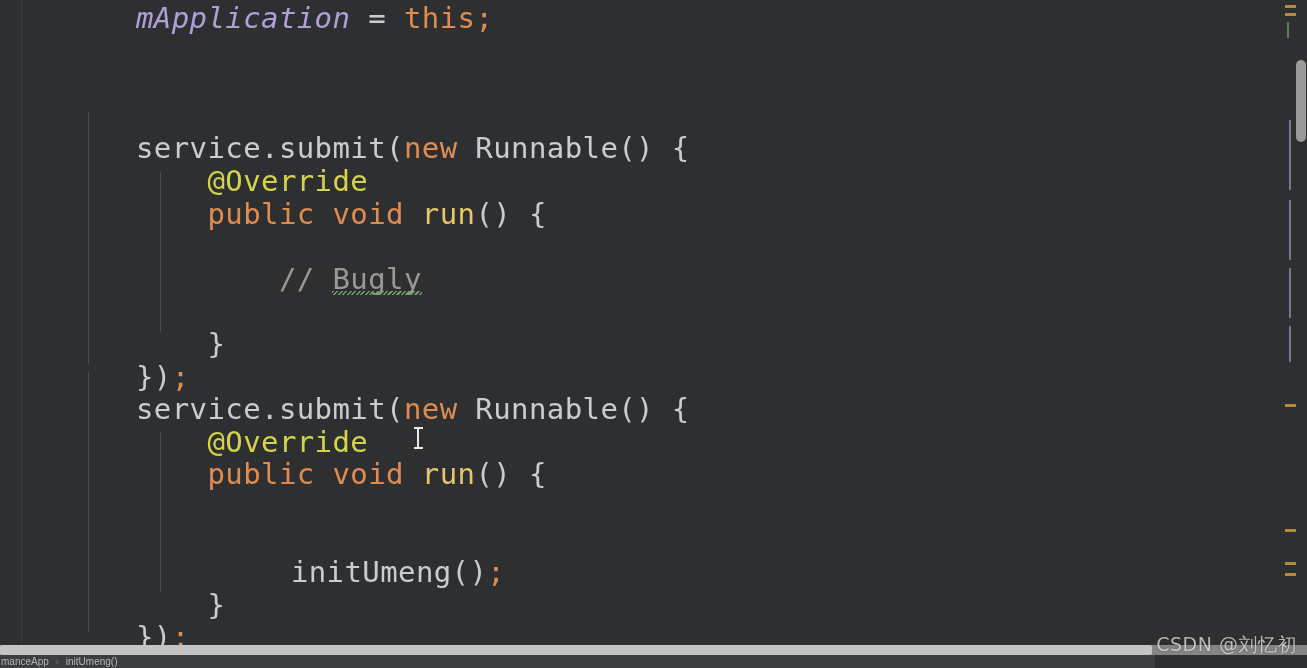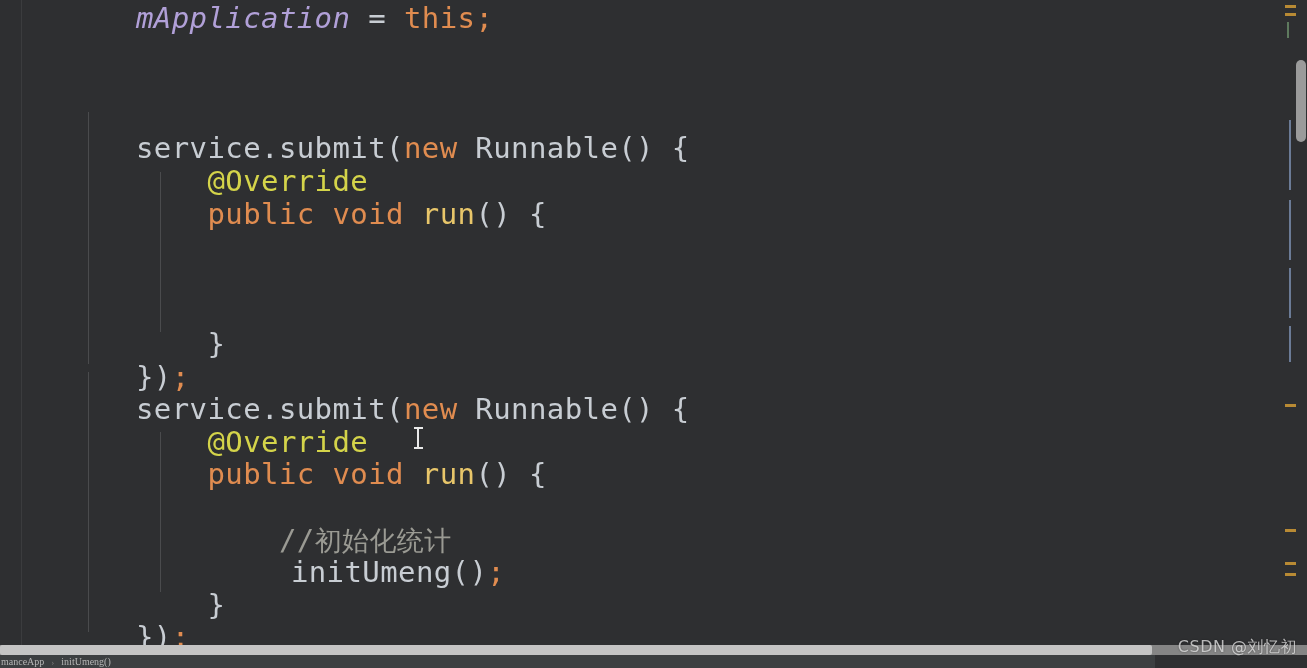--- a/index.html
+++ b/index.html
@@ -169,42 +169,42 @@
   #breadcrumb-bar {
     position: absolute;
     left: 0;
     top: 655px;
     width: 1155px;
     height: 13px;
     background: #3c3f41;
     display: flex;
     align-items: center;
     overflow: hidden;
-    font-family: Liberation Serif, serif;
+    font-family: Liberation Sans, sans-serif;
     text-align: right;
   }
   .crumb {
     font-size: 10px;
     color: #b6b6b6;
     white-space: nowrap;
     padding: 0 2px;
   }
   .crumb-sep {
     font-size: 9px;
     color: #7d7d7d;
     padding: 0 5px;
   }
   #breadcrumb-bar .crumb-first { padding-left: 1px; }
 
   
   #watermark {
     position: absolute;
     right: 10px;
     bottom: 10px;
-    font-size: 16px;
+    font-size: 19px;
     color: #d7d7d7;
     opacity: 0.82;
     letter-spacing: 0.5px;
     font-family: "DejaVu Sans", "Liberation Sans", sans-serif;
     text-shadow: 0 0 2px rgba(0,0,0,0.55);
     white-space: nowrap;
     pointer-events: none;
   }
 
   
@@ -224,27 +224,27 @@
     <div class="indent-guide" style="left:160px; top:172px; height:160px;"></div>
     <div class="indent-guide" style="left:160px; top:432px; height:160px;"></div>
 
   <div class="code-line" style="left: 90px; top: 2px;"><span class="tok t-static">mApplication</span><span class="tok t-plain"> = </span><span class="tok t-keyword">this</span><span class="tok t-semi">;</span></div>
       <div class="code-line" style="left: 90px; top: 34.6px;"></div>
       <div class="code-line" style="left: 90px; top: 99.8px;"></div>
       <div class="code-line" style="left: 90px; top: 132.4px;"><span class="tok t-plain">service.submit(</span><span class="tok t-keyword">new</span><span class="tok t-plain"> Runnable() {</span></div>
       <div class="code-line" style="left: 90px; top: 165px;"><span class="tok t-plain">    </span><span class="tok t-annot">@Override</span></div>
       <div class="code-line" style="left: 90px; top: 197.6px;"><span class="tok t-plain">    </span><span class="tok t-keyword">public void </span><span class="tok t-funcname">run</span><span class="tok t-plain">() {</span></div>
       <div class="code-line" style="left: 90px; top: 230.2px;"></div>
+      <div class="code-line" style="left: 90px; top: 262.8px;"><span class="tok t-plain">        </span><span class="tok t-comment">// </span><span class="tok t-comment"><span class="squiggle">Bugly</span></span></div>
       <div class="code-line" style="left: 90px; top: 328px;"><span class="tok t-plain">    }</span></div>
       <div class="code-line" style="left: 90px; top: 360.6px;"><span class="tok t-plain">})</span><span class="tok t-semi">;</span></div>
       <div class="code-line" style="left: 90px; top: 393.2px;"><span class="tok t-plain">service.submit(</span><span class="tok t-keyword">new</span><span class="tok t-plain"> Runnable() {</span></div>
       <div class="code-line" style="left: 90px; top: 425.8px;"><span class="tok t-plain">    </span><span class="tok t-annot">@Override</span></div>
       <div class="code-line" style="left: 90px; top: 458.4px;"><span class="tok t-plain">    </span><span class="tok t-keyword">public void </span><span class="tok t-funcname">run</span><span class="tok t-plain">() {</span></div>
       <div class="code-line" style="left: 90px; top: 491px;"></div>
-      <div class="code-line" style="left: 90px; top: 523.6px;"><span class="tok t-plain">        </span><span class="tok t-comment">//</span><span class="tok t-comment t-cjk">初始化统计</span></div>
       <div class="code-line" style="left: 90px; top: 556.2px; padding-left: 12px;"><span class="tok t-plain">        initUmeng()</span><span class="tok t-semi">;</span></div>
       <div class="code-line" style="left: 90px; top: 588.8px;"><span class="tok t-plain">    }</span></div>
       <div class="code-line" style="left: 90px; top: 621.4px;"><span class="tok t-plain">})</span><span class="tok t-semi">;</span></div>
     </div>
 
   <div id="mouse-cursor" style="left: 414px; top: 427px;">
     <div class="ibeam-cap top"></div>
     <div class="ibeam-stem"></div>
     <div class="ibeam-cap bot"></div>
   </div>

